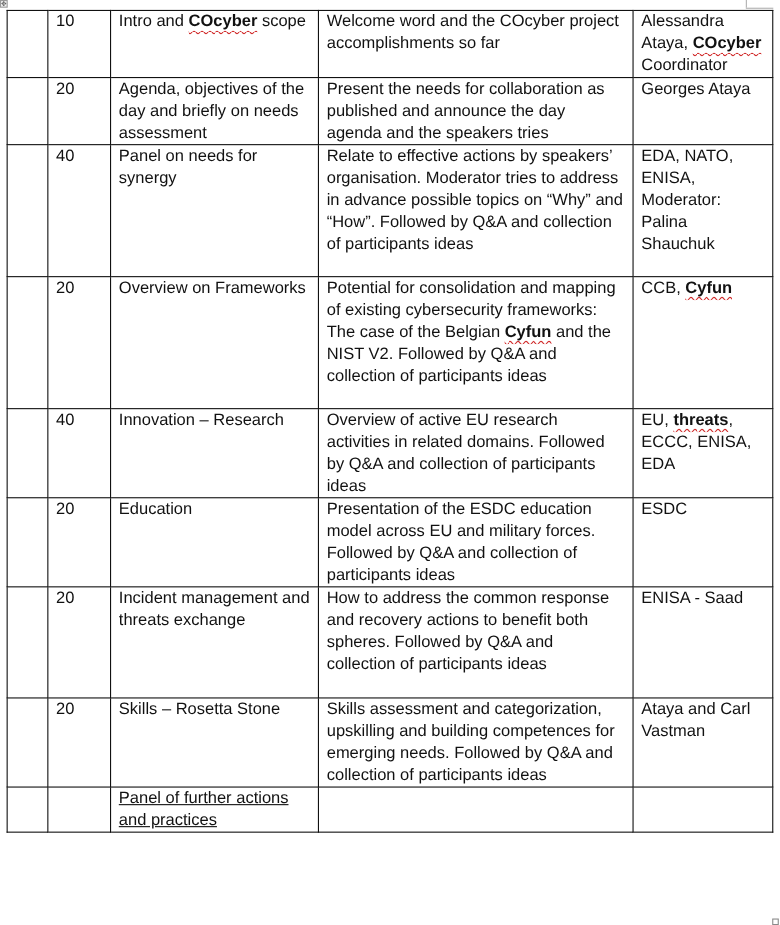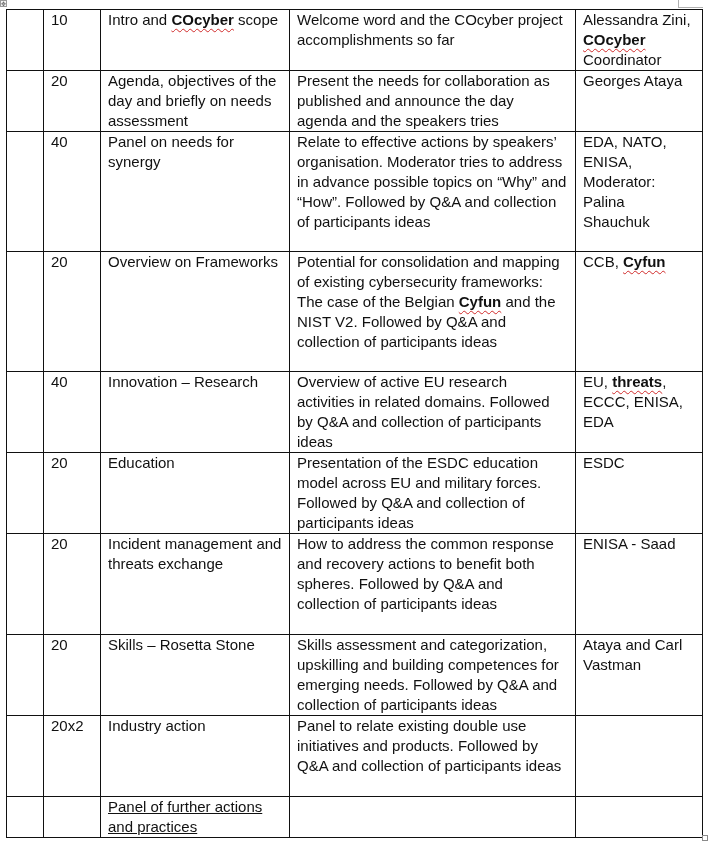--- a/index.html
+++ b/index.html
@@ -97,21 +97,21 @@
     <col class="c-topic">
     <col class="c-desc">
     <col class="c-speaker">
   </colgroup>
   <tbody id="agenda-body">
       <tr style="height: 61px;">
         <td></td>
         <td><span>10</span></td>
         <td><span>Intro and </span><span class="spell">COcyber</span><span> scope</span></td>
         <td><span>Welcome word and the COcyber project accomplishments so far</span></td>
-        <td><span>Alessandra Zini, </span><span class="spell">COcyber</span><span> Coordinator</span></td>
+        <td><span>Alessandra Ataya, </span><span class="spell">COcyber</span><span> Coordinator</span></td>
       </tr>
       <tr style="height: 61px;">
         <td></td>
         <td><span>20</span></td>
         <td><span>Agenda, objectives of the day and briefly on needs assessment</span></td>
         <td><span>Present the needs for collaboration as published and announce the day agenda and the speakers tries</span></td>
         <td><span>Georges Ataya</span></td>
       </tr>
       <tr style="height: 120px;">
         <td></td>
@@ -148,27 +148,20 @@
         <td><span>How to address the common response and recovery actions to benefit both spheres. Followed by Q&amp;A and collection of participants ideas</span></td>
         <td><span>ENISA - Saad</span></td>
       </tr>
       <tr style="height: 80px;">
         <td></td>
         <td><span>20</span></td>
         <td><span>Skills – Rosetta Stone</span></td>
         <td><span>Skills assessment and categorization, upskilling and building competences for emerging needs. Followed by Q&amp;A and collection of participants ideas</span></td>
         <td><span>Ataya and Carl Vastman</span></td>
       </tr>
-      <tr style="height: 81px;">
-        <td></td>
-        <td><span>20x2</span></td>
-        <td><span>Industry action</span></td>
-        <td><span>Panel to relate existing double use initiatives and products. Followed by Q&amp;A and collection of participants ideas</span></td>
-        <td></td>
-      </tr>
       <tr style="height: 40px; text-decoration: underline;">
         <td></td>
         <td><span></span></td>
         <td><span>Panel of further actions and practices</span></td>
         <td></td>
         <td></td>
       </tr>
     </tbody>
 </table>
 

